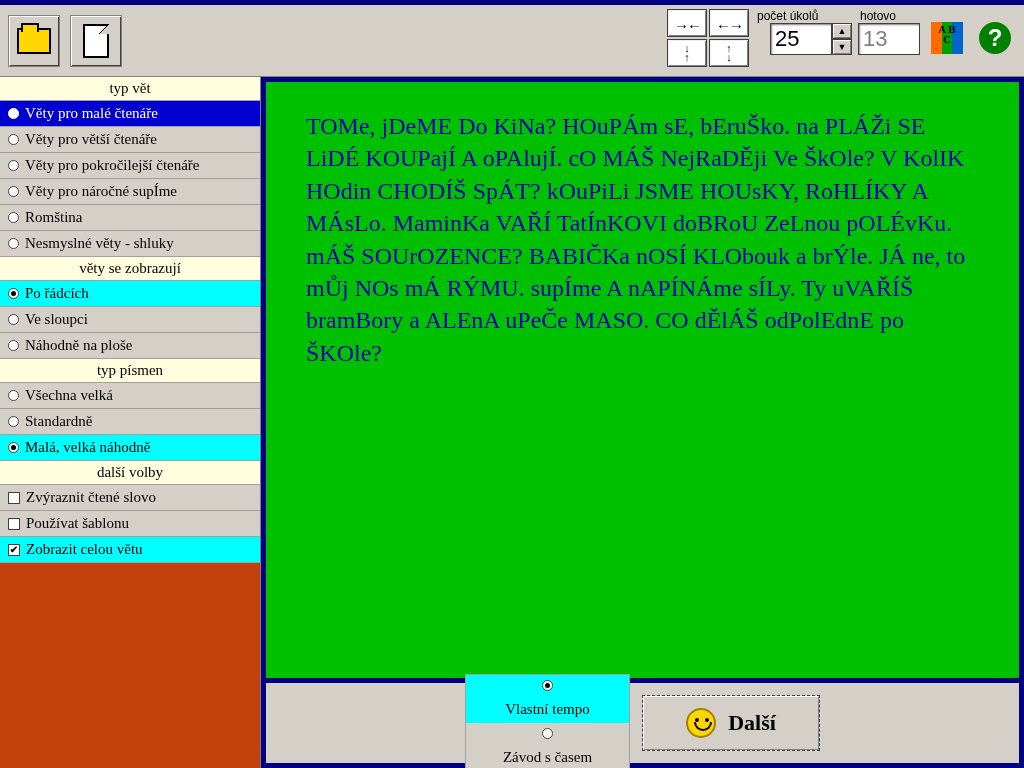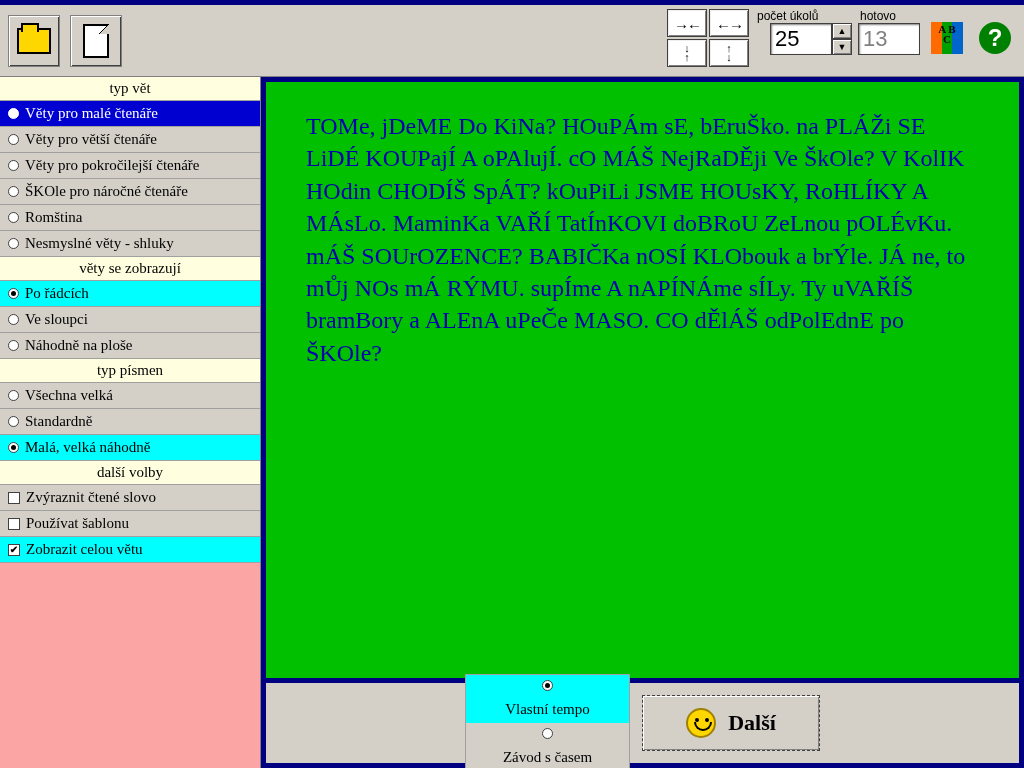--- a/index.html
+++ b/index.html
@@ -105,21 +105,21 @@
   .help-circle {
     width:32px; height:32px; border-radius:50%;
     background:#008000; color:#fff;
     font-size:24px; font-weight:bold; font-family:Arial;
     display:flex; align-items:center; justify-content:center;
   }
   .main {
     display:flex; height:691px;
   }
   .sidebar {
-    width:261px; background:#fca5a5;
+    width:261px; background:#c2410c;
     border-right:1px solid #808080;
     display:flex; flex-direction:column;
   }
   .group-header {
     background:#ffffe0; text-align:center;
     padding:3px 0; border-bottom:1px solid #a0a0a0;
     font-size:15px;
   }
   .option {
     padding:4px 8px; border-bottom:1px solid #a0a0a0;
@@ -259,21 +259,21 @@
     <div class="option">
         <span class="radio"></span>
         <span>Věty pro větší čtenáře</span>
       </div>
     <div class="option">
         <span class="radio"></span>
         <span>Věty pro pokročilejší čtenáře</span>
       </div>
     <div class="option">
         <span class="radio"></span>
-        <span>ŠKOle pro náročné čtenáře</span>
+        <span>Věty pro náročné supÍme</span>
       </div>
     <div class="option">
         <span class="radio"></span>
         <span>Romština</span>
       </div>
     <div class="option">
         <span class="radio"></span>
         <span>Nesmyslné věty - shluky</span>
       </div>
 

